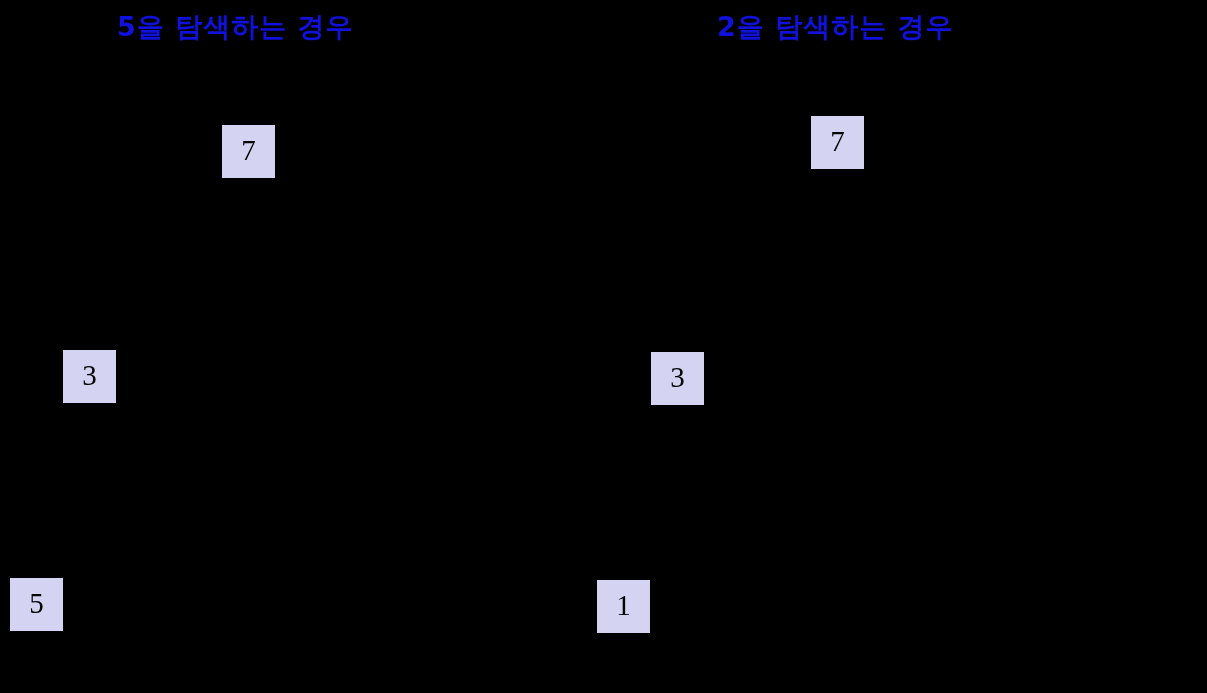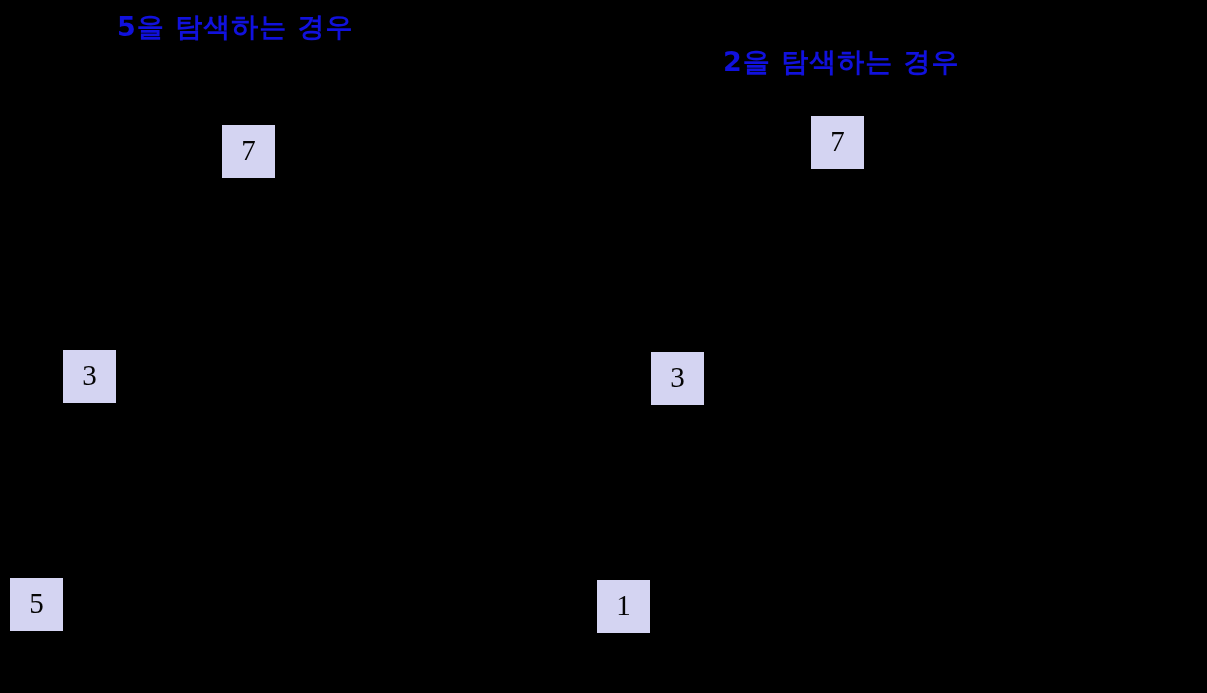--- a/index.html
+++ b/index.html
@@ -36,21 +36,21 @@
     color: #1111dd;
     font-family: "DejaVu Sans", sans-serif;
     font-size: 27px;
     font-weight: 700;
     letter-spacing: 1px;
     white-space: nowrap;
     line-height: 34px;
     user-select: none;
   }
   #title-left  { left: 117px; top: 10px; }
-  #title-right { left: 123px; top: 10px; margin-top: 35px; }
+  #title-right { left: 117px; top: 10px; }
 
   .node {
     position: absolute;
     width: 53px;
     height: 53px;
     background: #d4d4f2;
     box-sizing: border-box;
     display: flex;
     align-items: center;
     justify-content: center;

